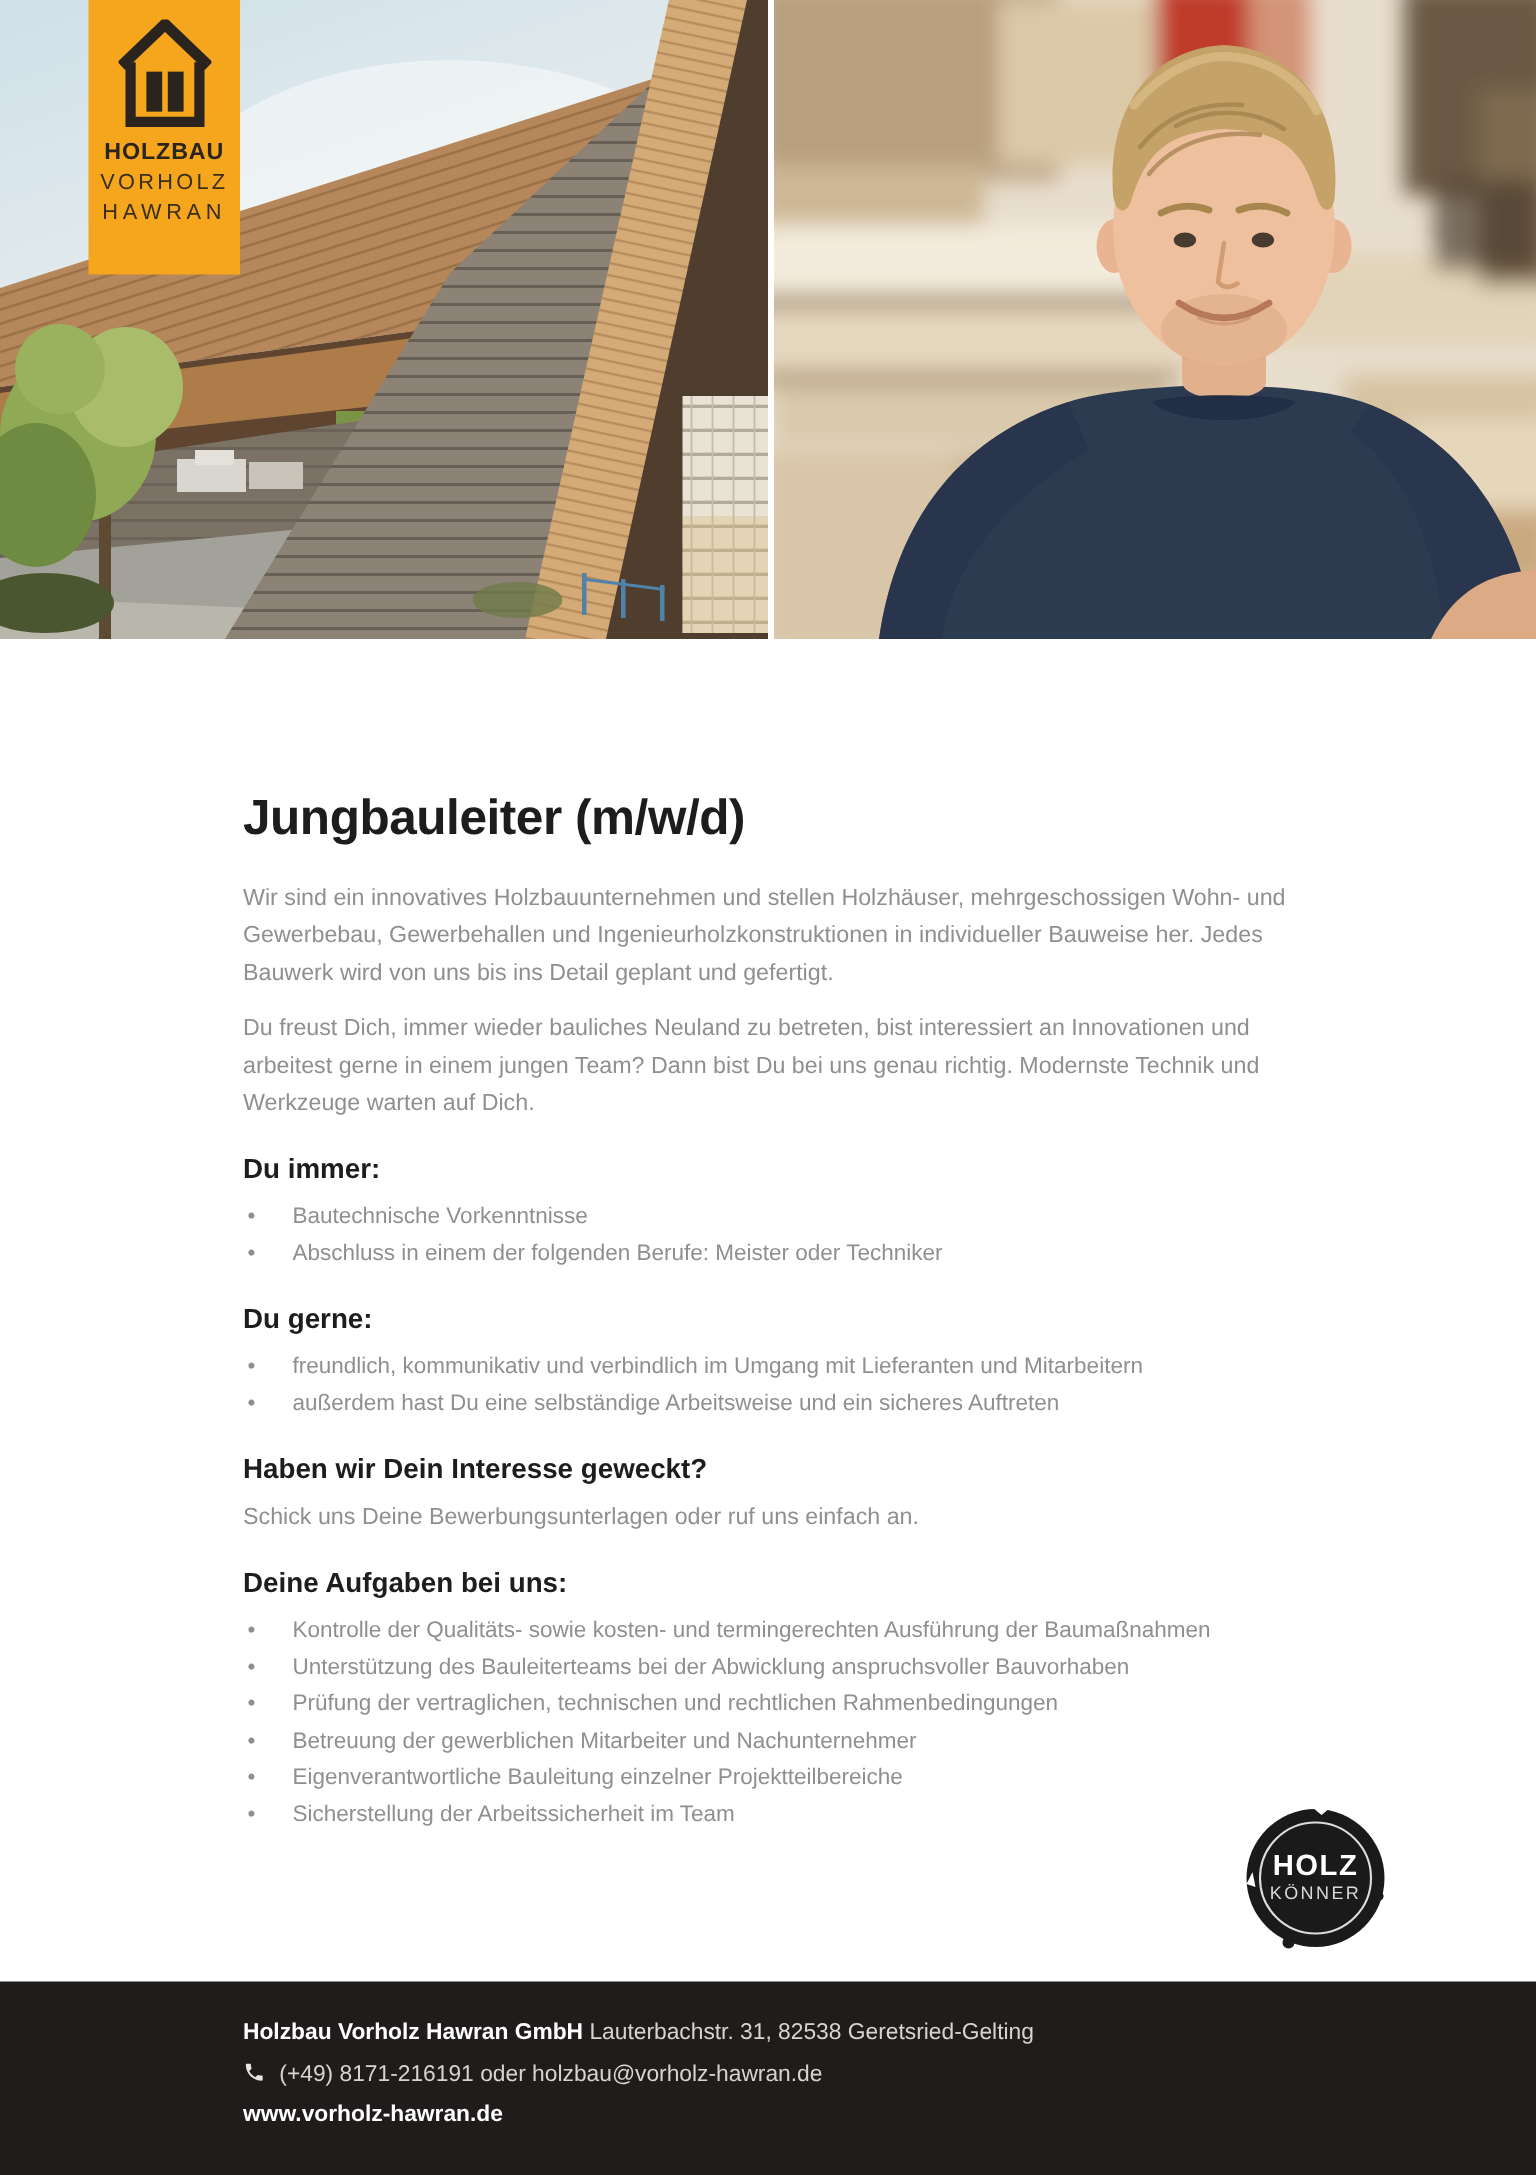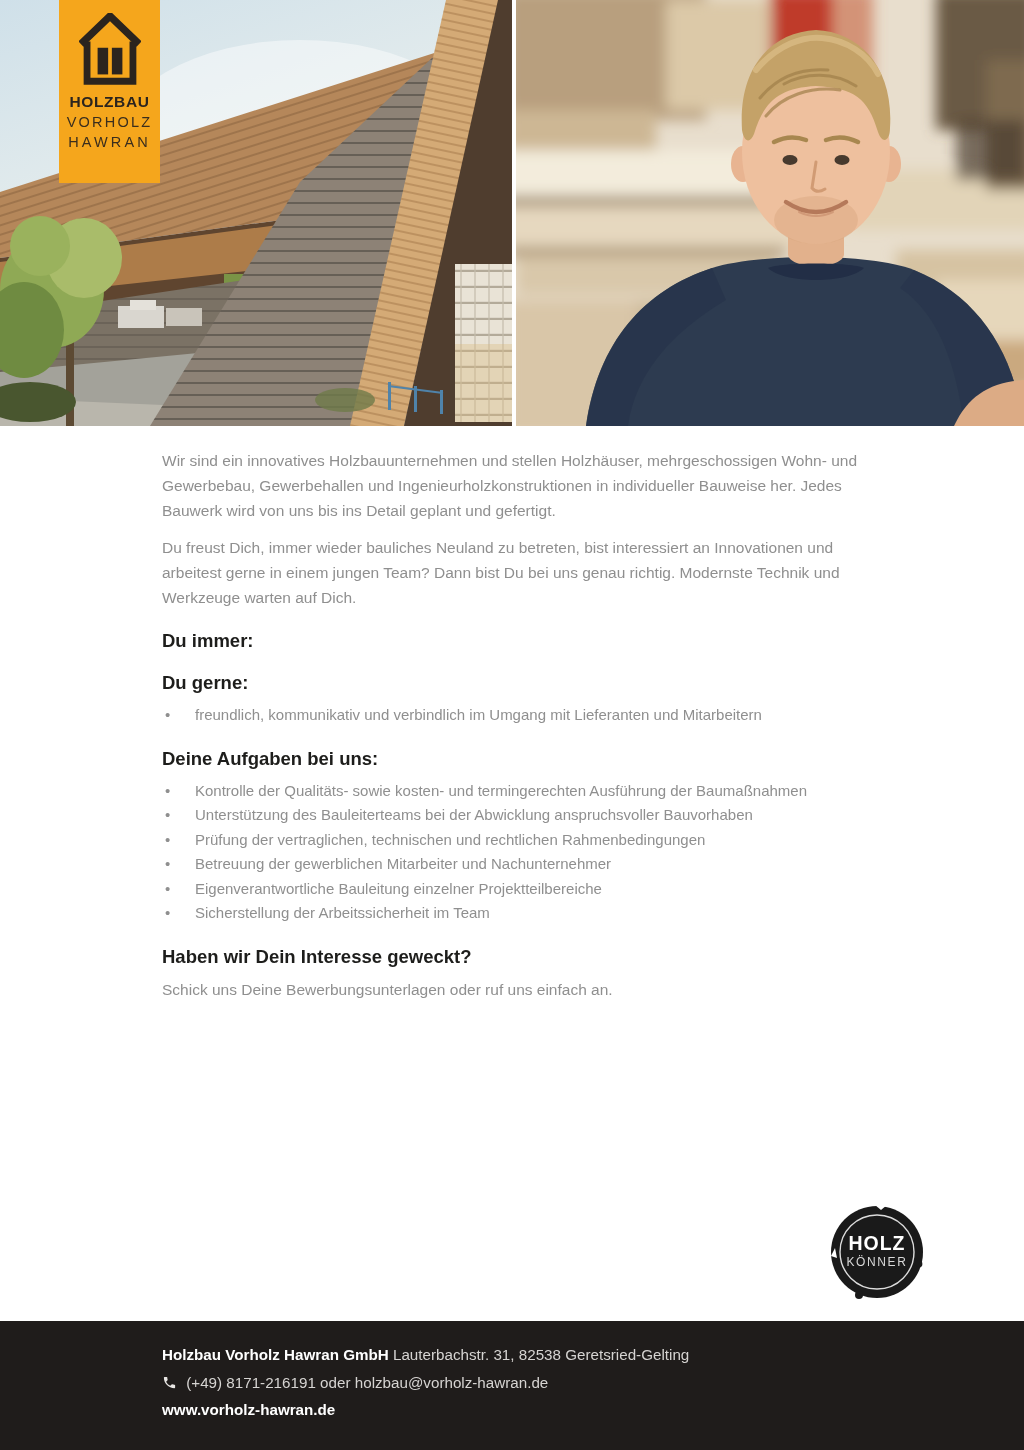--- a/index.html
+++ b/index.html
@@ -200,50 +200,56 @@
       </svg>
       <div class="logo-text">
         <div class="logo-l1">HOLZBAU</div>
         <div class="logo-l2">VORHOLZ</div>
         <div class="logo-l3">HAWRAN</div>
       </div>
     </div>
   </div>
 
   <div class="content">
+    <h1>Jungbauleiter (m/w/d)</h1>
 
     <p class="intro">Wir sind ein innovatives Holzbauunternehmen und stellen Holzhäuser, mehrgeschossigen Wohn- und Gewerbebau, Gewerbehallen und Ingenieurholzkonstruktionen in individueller Bauweise her. Jedes Bauwerk wird von uns bis ins Detail geplant und gefertigt.</p>
     <p class="intro">Du freust Dich, immer wieder bauliches Neuland zu betreten, bist interessiert an Innovationen und arbeitest gerne in einem jungen Team? Dann bist Du bei uns genau richtig. Modernste Technik und Werkzeuge warten auf Dich.</p>
 
     <section>
       <h2>Du immer:</h2>
+      <ul>
+        <li>Bautechnische Vorkenntnisse</li>
+        <li>Abschluss in einem der folgenden Berufe: Meister oder Techniker</li>
+      </ul>
     </section>
 
     <section>
       <h2>Du gerne:</h2>
       <ul>
         <li>freundlich, kommunikativ und verbindlich im Umgang mit Lieferanten und Mitarbeitern</li>
+        <li>außerdem hast Du eine selbständige Arbeitsweise und ein sicheres Auftreten</li>
       </ul>
+    </section>
+
+    <section>
+      <h2>Haben wir Dein Interesse geweckt?</h2>
+      <p class="cta-text">Schick uns Deine Bewerbungsunterlagen oder ruf uns einfach an.</p>
     </section>
 
     <section>
       <h2>Deine Aufgaben bei uns:</h2>
       <ul>
         <li>Kontrolle der Qualitäts- sowie kosten- und termingerechten Ausführung der Baumaßnahmen</li>
         <li>Unterstützung des Bauleiterteams bei der Abwicklung anspruchsvoller Bauvorhaben</li>
         <li>Prüfung der vertraglichen, technischen und rechtlichen Rahmenbedingungen</li>
         <li>Betreuung der gewerblichen Mitarbeiter und Nachunternehmer</li>
         <li>Eigenverantwortliche Bauleitung einzelner Projektteilbereiche</li>
         <li>Sicherstellung der Arbeitssicherheit im Team</li>
       </ul>
-    </section>
-
-    <section>
-      <h2>Haben wir Dein Interesse geweckt?</h2>
-      <p class="cta-text">Schick uns Deine Bewerbungsunterlagen oder ruf uns einfach an.</p>
     </section>
   </div>
 
   <div class="badge">
     <svg width="96" height="96" viewBox="0 0 96 96">
       <circle cx="48" cy="48" r="46" fill="#1A1A1A"></circle>
       <circle cx="14" cy="30" r="4" fill="#1A1A1A"></circle>
       <circle cx="82" cy="28" r="4" fill="#1A1A1A"></circle>
       <circle cx="30" cy="91" r="4" fill="#1A1A1A"></circle>
       <circle cx="90" cy="60" r="3.4" fill="#1A1A1A"></circle>

